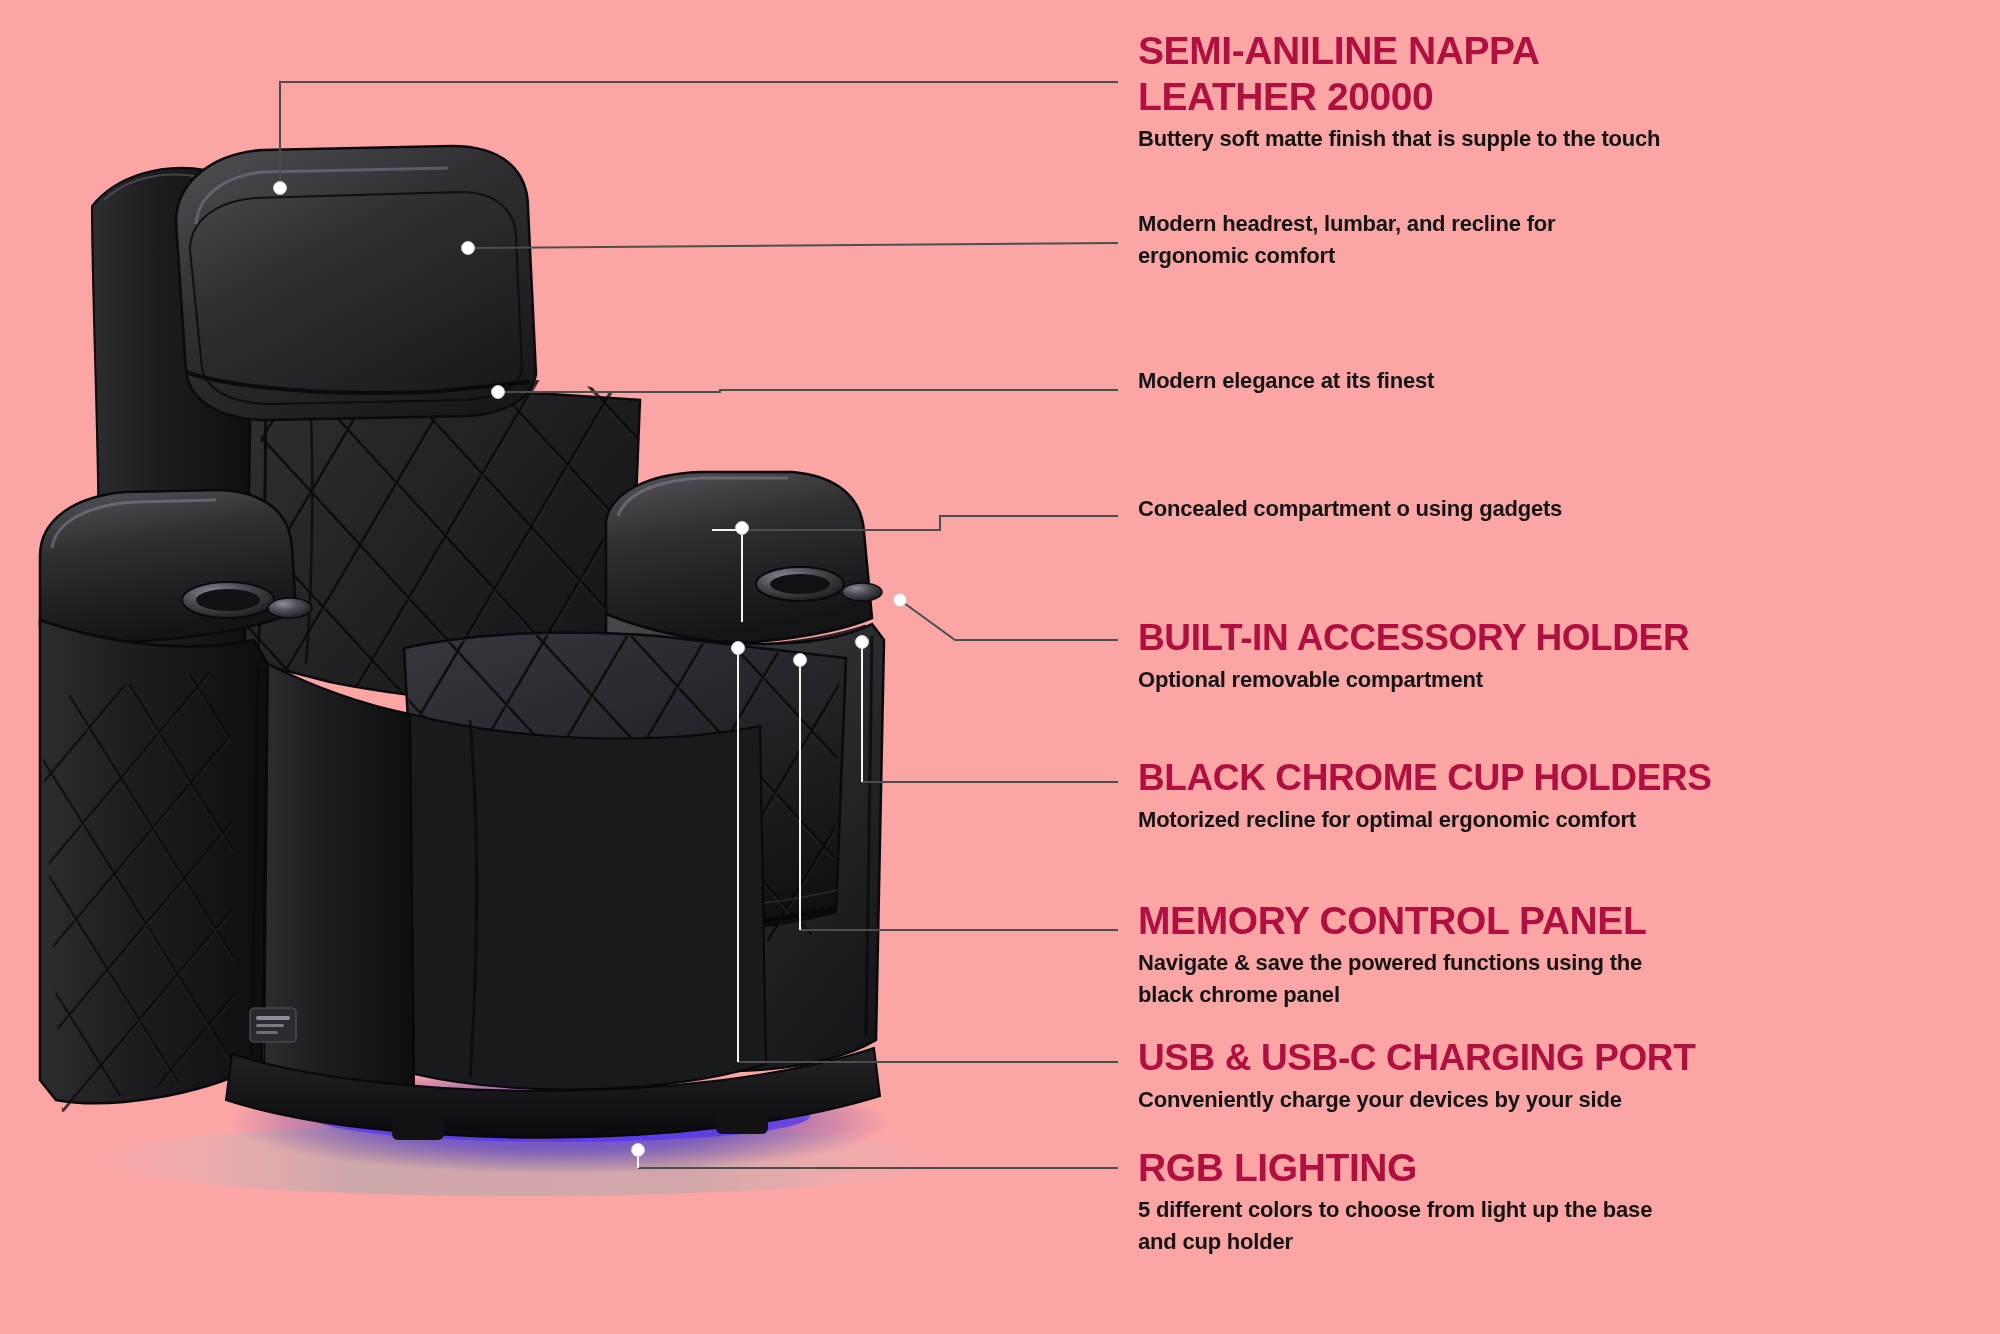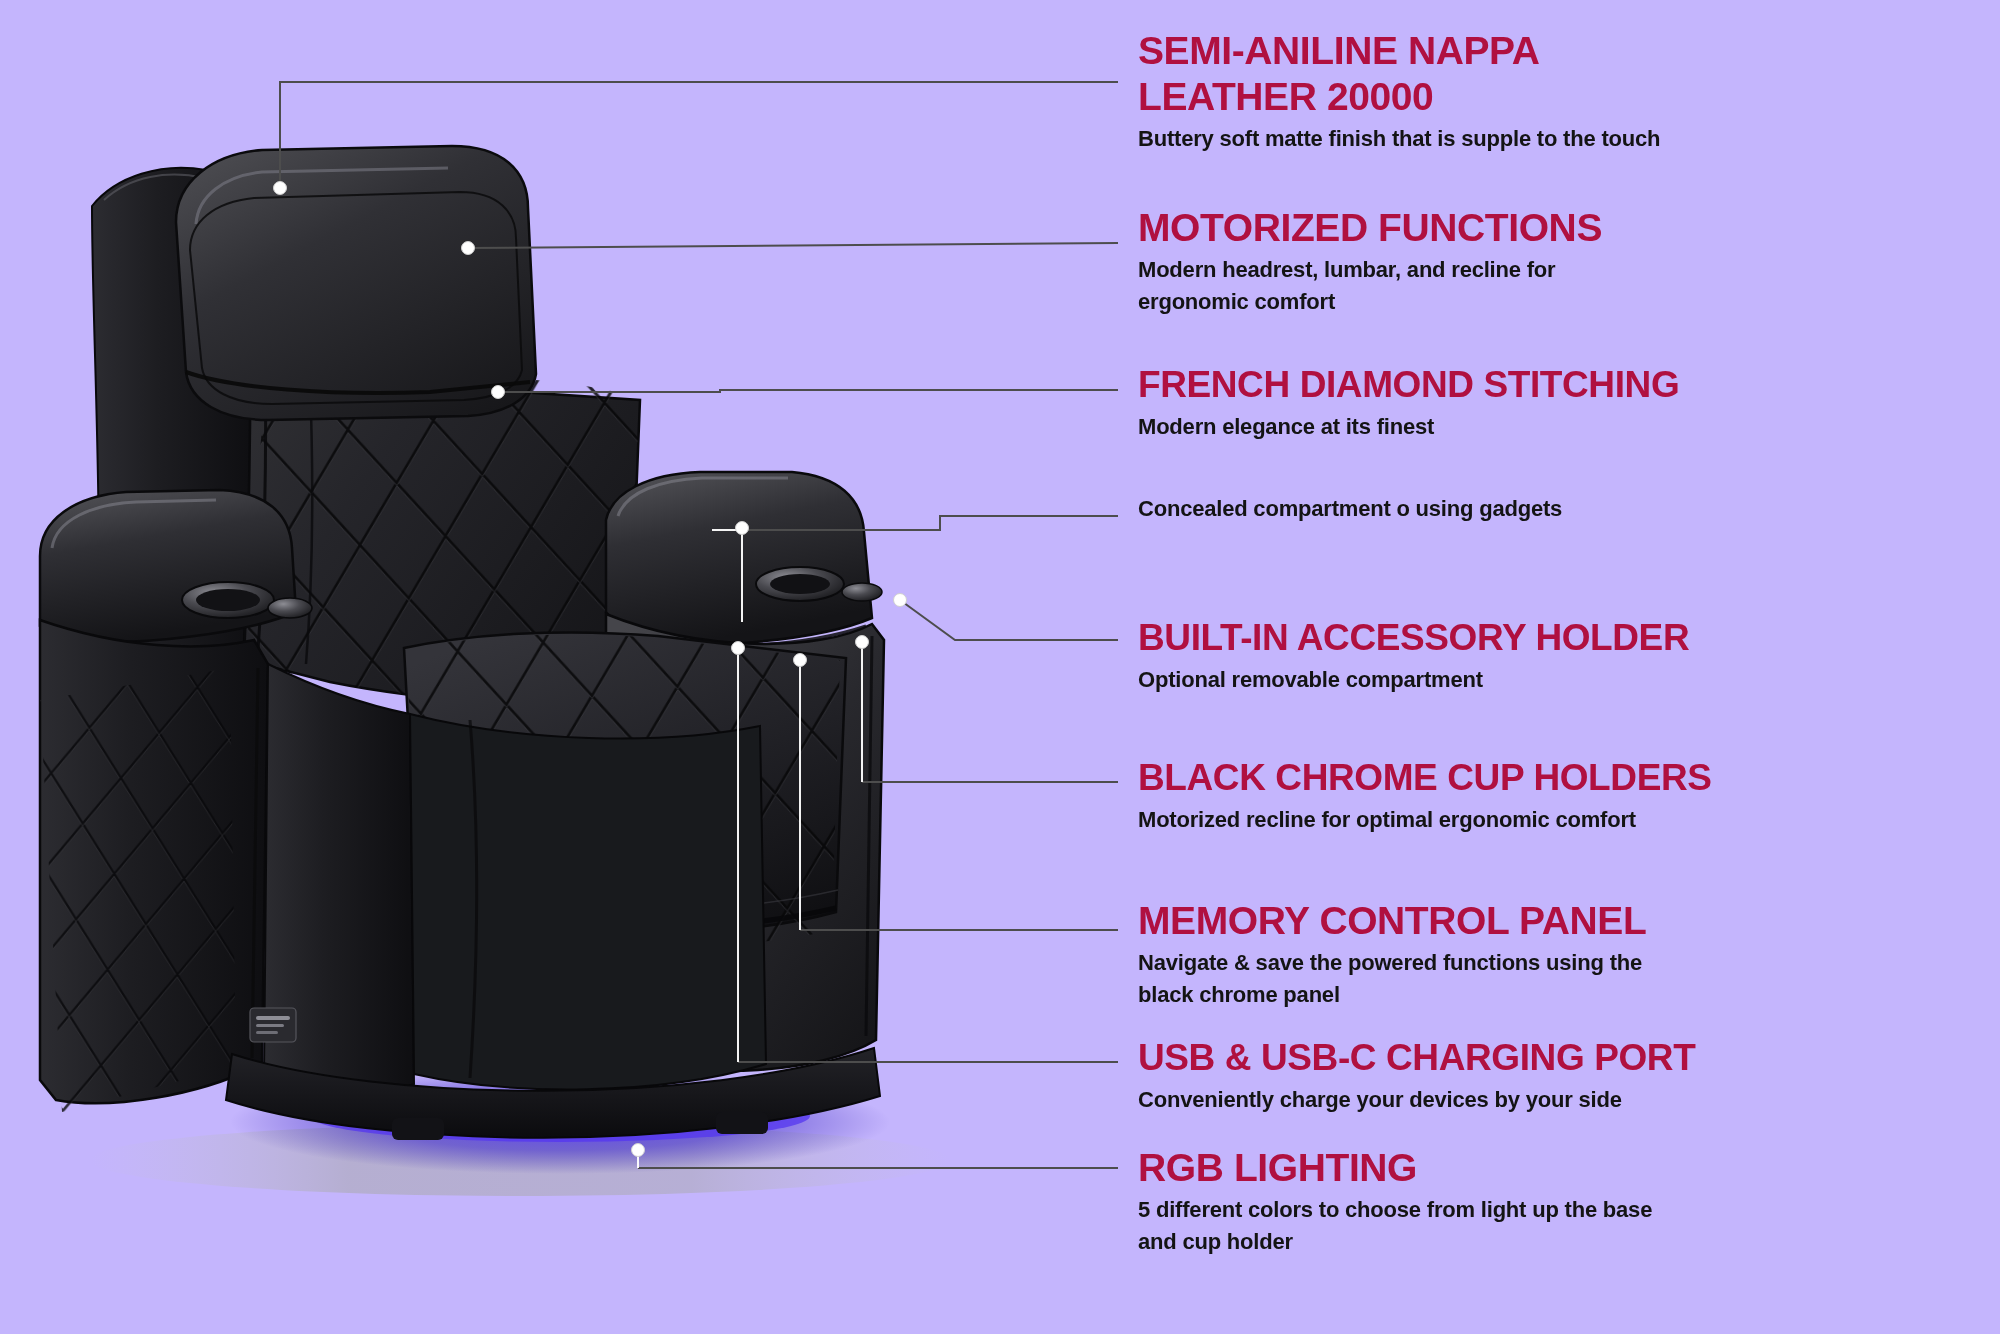--- a/index.html
+++ b/index.html
@@ -4,21 +4,21 @@
 <style>
   html, body {
     margin: 0;
     padding: 0;
     background: #ffffff;
   }
   #page {
     position: relative;
     width: 2000px;
     height: 1334px;
-    background: #c4b5fd;
+    background: #fca5a5;
     overflow: hidden;
     font-family: "Liberation Sans", sans-serif;
   }
 
   
   #product-stage {
     position: absolute;
     left: 0;
     top: 0;
     width: 1120px;
@@ -295,27 +295,25 @@
 
   <div id="features">
 
     <div class="feature" style="top:28px;">
       <h2 class="feature-title">SEMI-ANILINE NAPPA
 LEATHER 20000</h2>
       <p class="feature-desc">Buttery soft matte finish that is supple to the touch</p>
     </div>
 
     <div class="feature" style="top:205px;">
-      <h2 class="feature-title">MOTORIZED FUNCTIONS</h2>
       <p class="feature-desc">Modern headrest, lumbar, and recline for
 ergonomic comfort</p>
     </div>
 
     <div class="feature tight" style="top:362px;">
-      <h2 class="feature-title">FRENCH DIAMOND STITCHING</h2>
       <p class="feature-desc">Modern elegance at its finest</p>
     </div>
 
     <div class="feature" style="top:490px;">
       <p class="feature-desc">Concealed compartment o using gadgets</p>
     </div>
 
     <div class="feature tight" style="top:615px;">
       <h2 class="feature-title">BUILT-IN ACCESSORY HOLDER</h2>
       <p class="feature-desc">Optional removable compartment</p>

